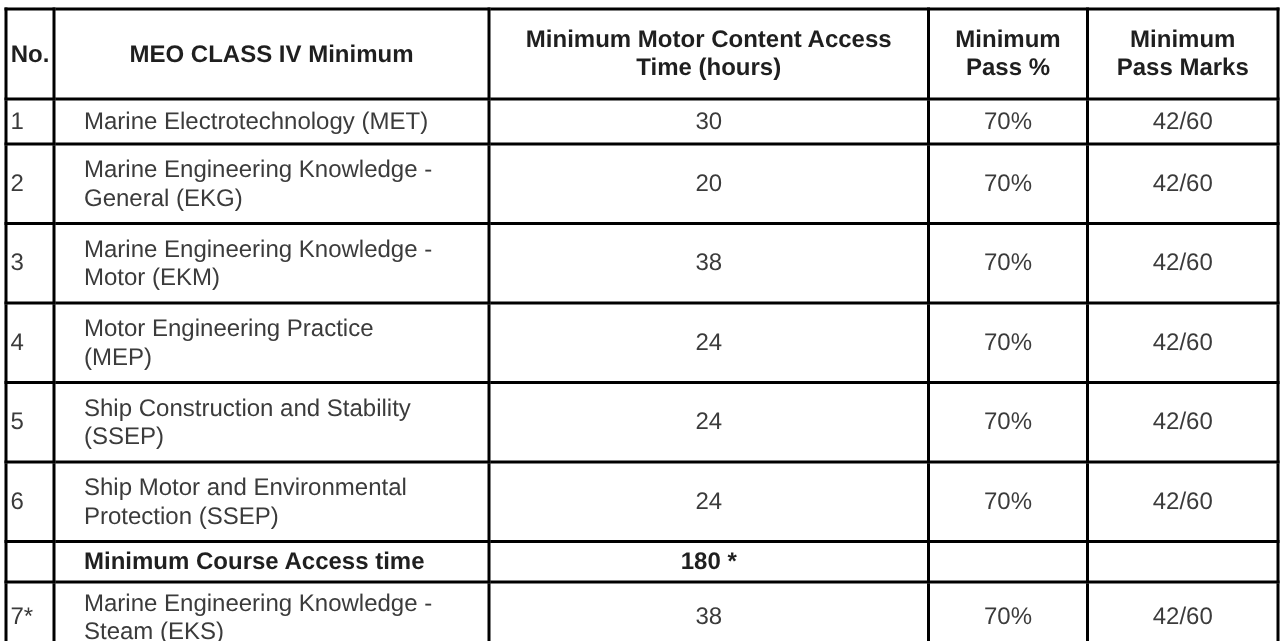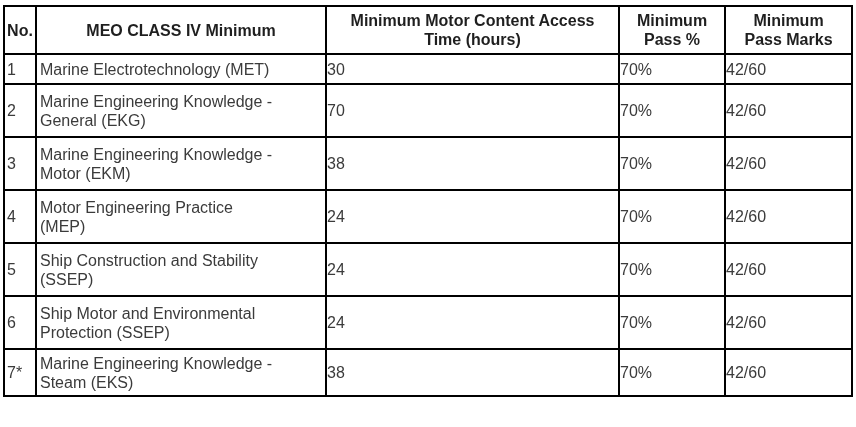--- a/index.html
+++ b/index.html
@@ -35,28 +35,28 @@
   }
   .doc-table td {
     color: #3b3b3b;
   }
   td.cell-no {
     text-align: left;
     padding-left: 2px;
   }
   td.cell-subject {
     text-align: left;
-    padding-left: 3px;
+    padding-left: 19px;
     padding-right: 2px;
     white-space: pre-line;
   }
   td.cell-num {
-    text-align: left;
+    text-align: center;
   }
-  tr.row-header  { height: 48px; }
+  tr.row-header  { height: 60px; }
   tr.row-single  { height: 30px; }
   tr.row-double  { height: 53px; }
   tr.row-summary { height: 27px; }
   tr.row-last    { height: 47px; }
   tr.row-summary td {
     font-weight: bold;
     color: #1f1f1f;
   }
 </style>
 </head>
@@ -87,21 +87,21 @@
       <td class="cell-no">1</td>
       <td class="cell-subject">Marine Electrotechnology (MET)</td>
       <td class="cell-num">30</td>
       <td class="cell-num">70%</td>
       <td class="cell-num">42/60</td>
     </tr>
     <tr class="row-double">
       <td class="cell-no">2</td>
       <td class="cell-subject">Marine Engineering Knowledge  -
 General (EKG)</td>
-      <td class="cell-num">70</td>
+      <td class="cell-num">20</td>
       <td class="cell-num">70%</td>
       <td class="cell-num">42/60</td>
     </tr>
     <tr class="row-double">
       <td class="cell-no">3</td>
       <td class="cell-subject">Marine Engineering Knowledge -
 Motor (EKM)</td>
       <td class="cell-num">38</td>
       <td class="cell-num">70%</td>
       <td class="cell-num">42/60</td>
@@ -123,20 +123,27 @@
       <td class="cell-num">42/60</td>
     </tr>
     <tr class="row-double">
       <td class="cell-no">6</td>
       <td class="cell-subject">Ship Motor and Environmental
 Protection (SSEP)</td>
       <td class="cell-num">24</td>
       <td class="cell-num">70%</td>
       <td class="cell-num">42/60</td>
     </tr>
+    <tr class="row-summary">
+      <td class="cell-no"></td>
+      <td class="cell-subject">Minimum Course Access time</td>
+      <td class="cell-num">180 *</td>
+      <td class="cell-num"></td>
+      <td class="cell-num"></td>
+    </tr>
     <tr class="row-last">
       <td class="cell-no">7*</td>
       <td class="cell-subject">Marine Engineering Knowledge -
 Steam (EKS)</td>
       <td class="cell-num">38</td>
       <td class="cell-num">70%</td>
       <td class="cell-num">42/60</td>
     </tr>
   </tbody>
 </table>

